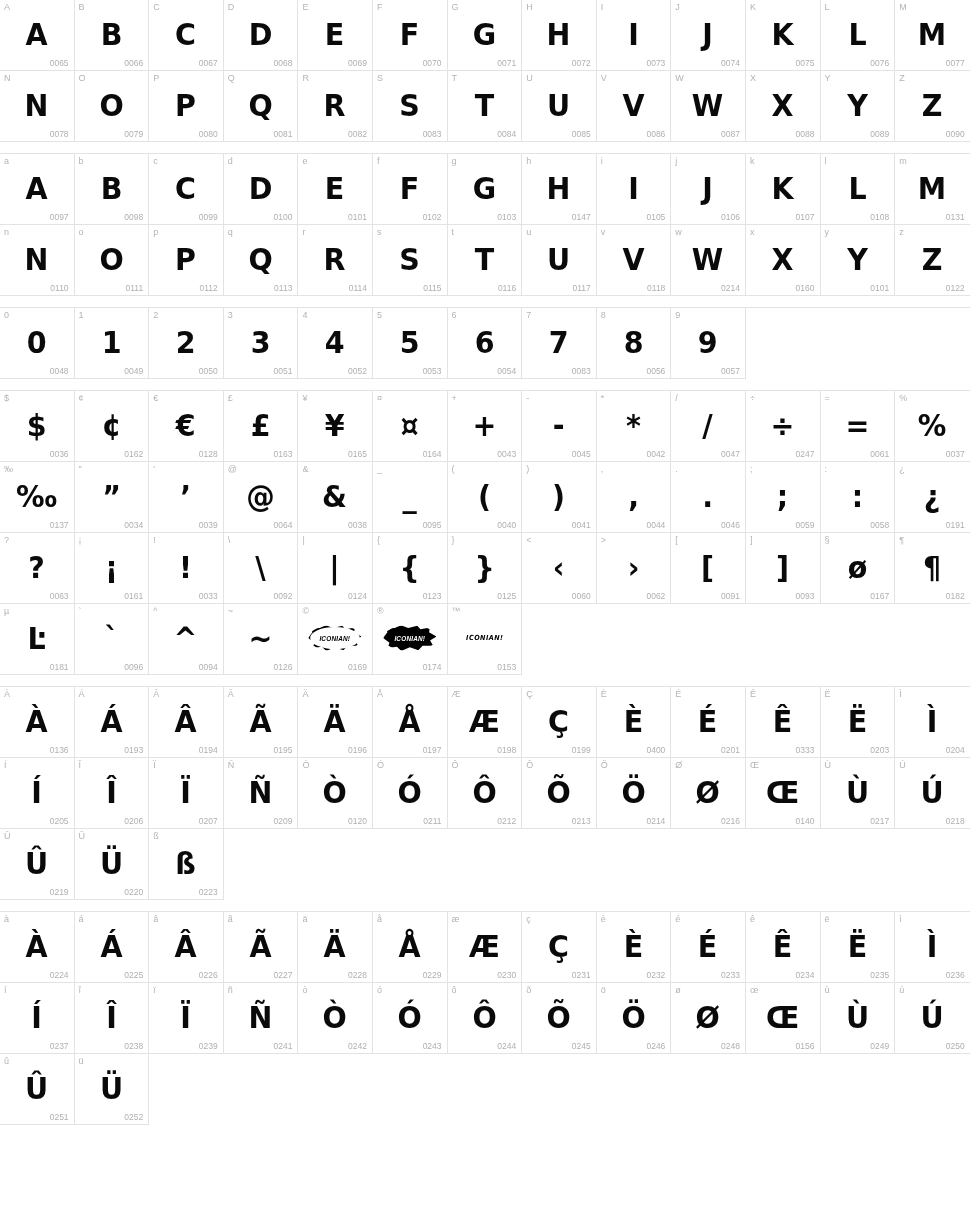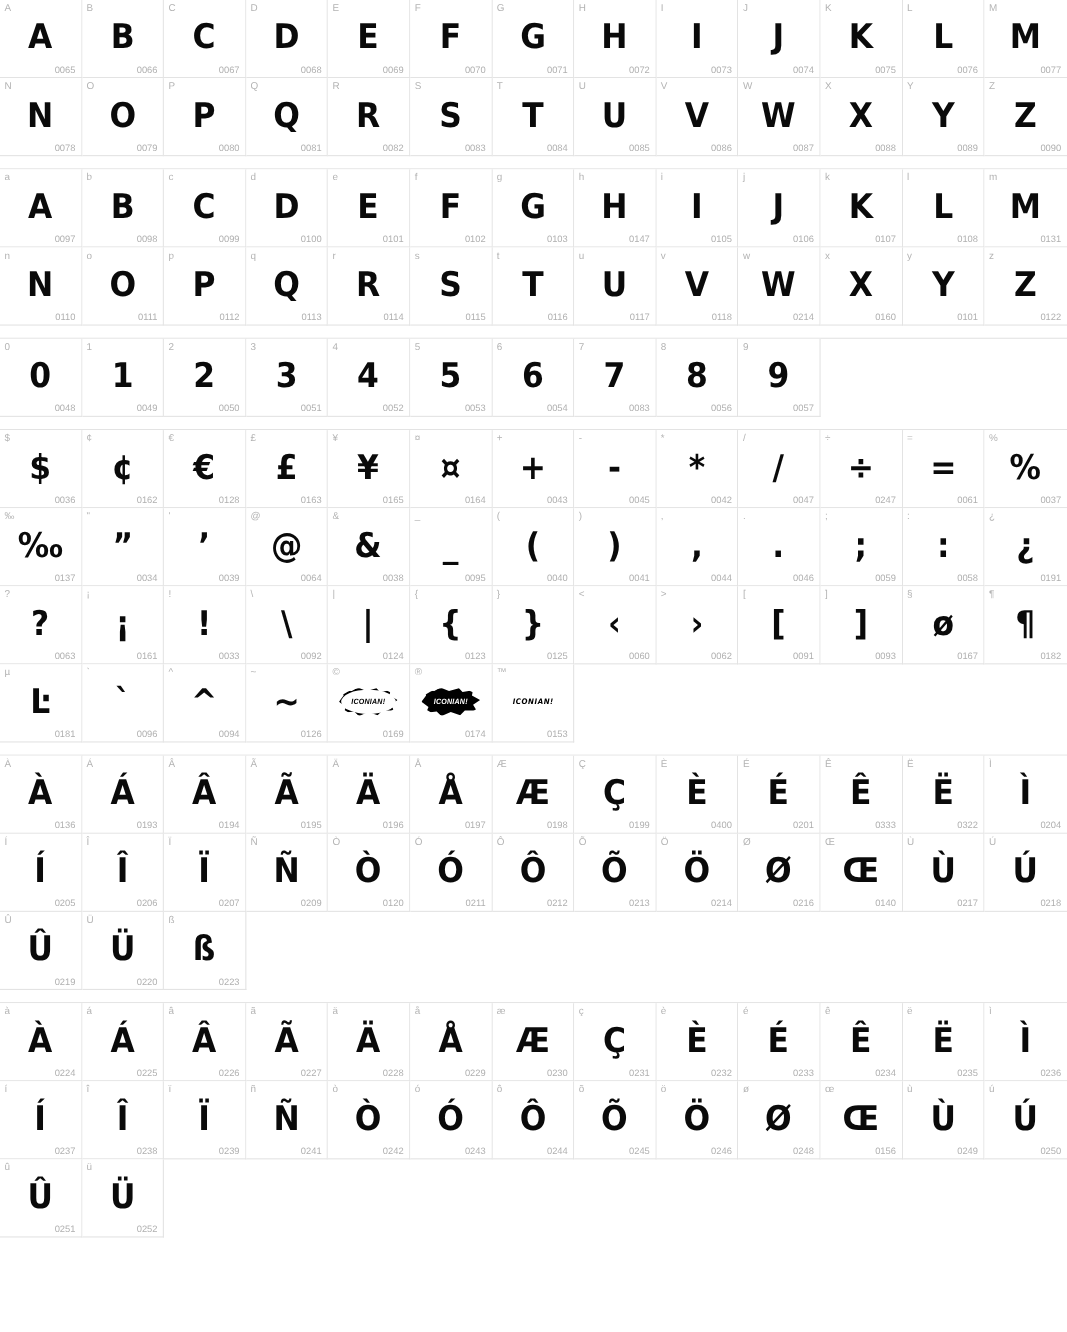--- a/index.html
+++ b/index.html
@@ -714,21 +714,21 @@
         <span class="code">0201</span>
       </div>
       <div class="cell">
         <span class="corner">Ê</span>
         <div class="glyph">Ê</div>
         <span class="code">0333</span>
       </div>
       <div class="cell">
         <span class="corner">Ë</span>
         <div class="glyph">Ë</div>
-        <span class="code">0322</span>
+        <span class="code">0203</span>
       </div>
       <div class="cell last-col">
         <span class="corner">Ì</span>
         <div class="glyph">Ì</div>
         <span class="code">0204</span>
       </div>
       <div class="cell">
         <span class="corner">Í</span>
         <div class="glyph">Í</div>
         <span class="code">0205</span>

